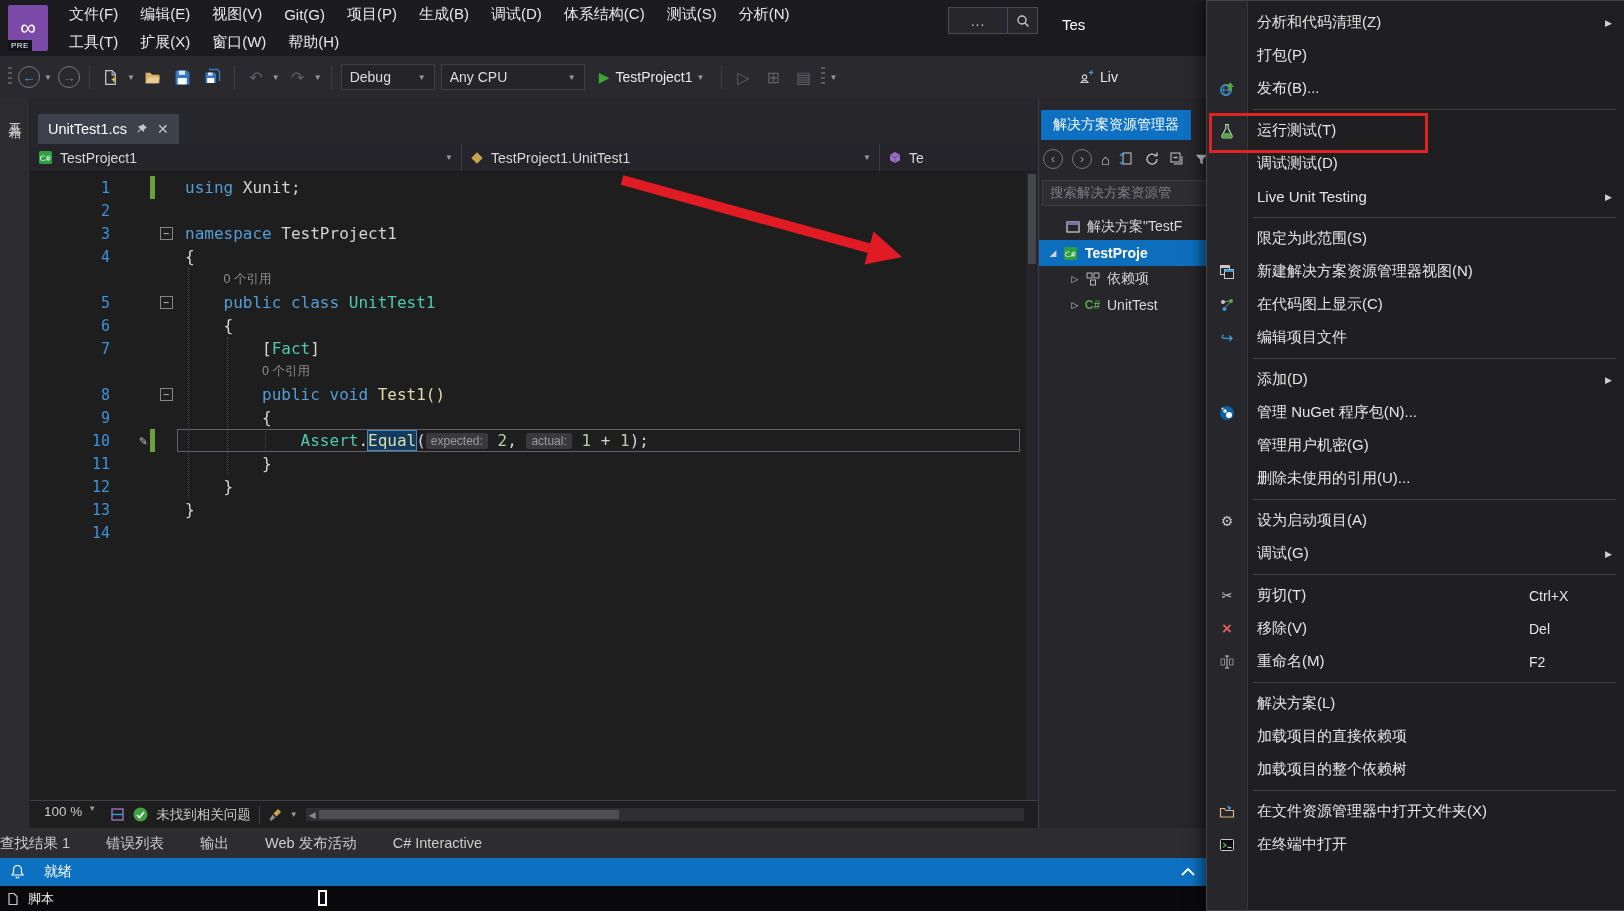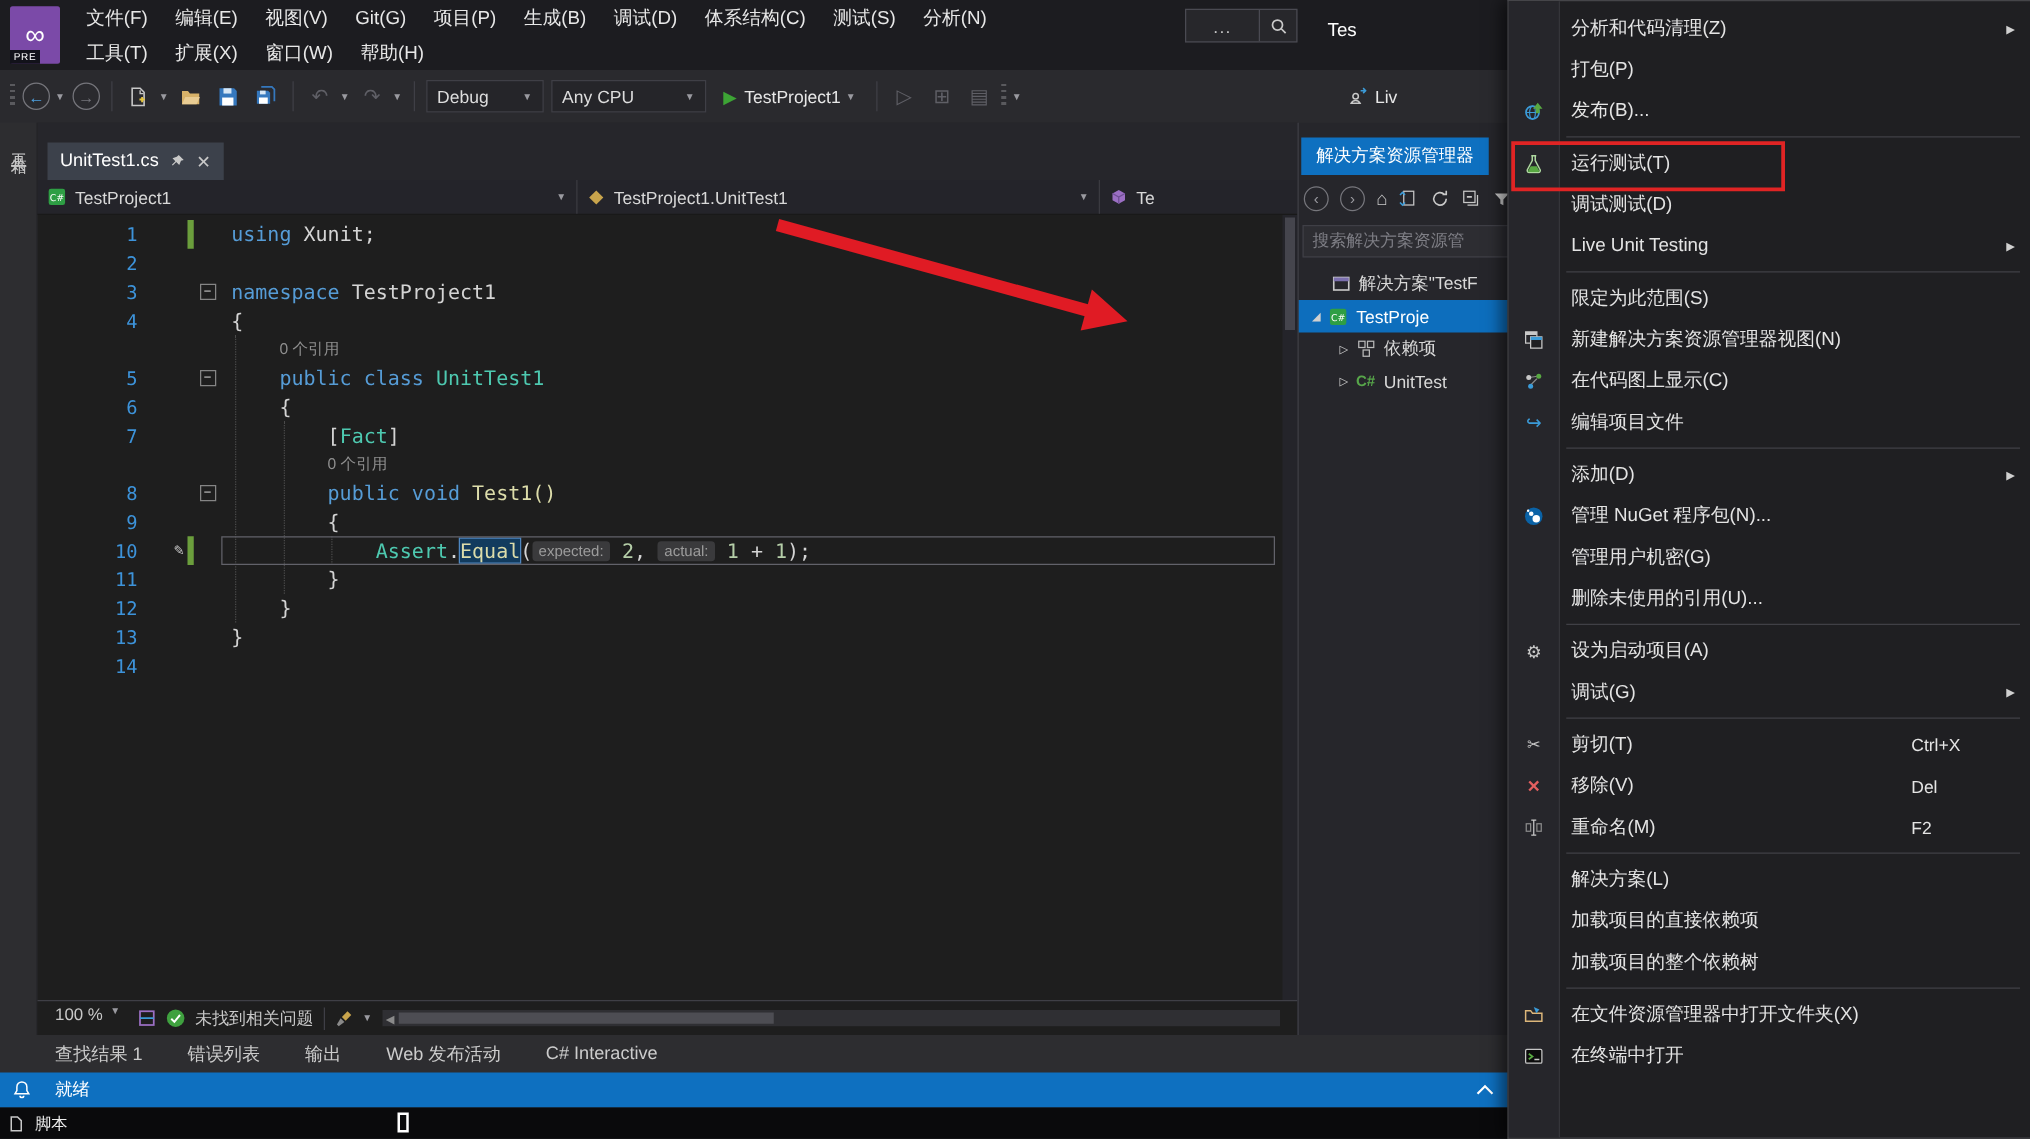--- a/index.html
+++ b/index.html
@@ -28,21 +28,21 @@
   .tb-handle{width:4px;height:20px;background:repeating-linear-gradient(#5A5A5E 0 2px,transparent 2px 5px)}
   .tb-sep{width:1px;height:24px;background:#3F3F46;margin:0 3px}
   .tb-ic{width:24px;height:24px;display:flex;align-items:center;justify-content:center;font-size:16px;color:#C8C8C8}
   .tb-ic.dis{color:#5F5F66}
   .circ{width:22px;height:22px;border-radius:50%;border:1px solid #76767C;display:flex;
     align-items:center;justify-content:center;font-size:13px}
   .caret{font-size:8px;color:#9A9AA0;margin-left:-2px}
   .combo{height:26px;border:1px solid #3F3F46;background:#252529;display:flex;align-items:center;
     padding:0 8px;font-size:14px;color:#DDDDDD;justify-content:space-between}
   .combo .caret{margin-left:10px}
-  #combo-debug{width:94px}#combo-platform{width:124px}
+  #combo-debug{width:94px}#combo-platform{width:144px}
   #start-btn{display:flex;align-items:center;gap:6px;padding:0 8px;font-size:14px}
   #start-btn .play{color:#3DA435;font-size:14px}
   #tb-right{position:absolute;left:1078px;display:flex;align-items:center;gap:6px;font-size:14px;color:#E8E8E8}
 
   
   #left-strip{position:absolute;left:0;top:98px;width:30px;height:730px;background:#2D2D30;border-right:1px solid #26262A}
   #left-strip .vtab{writing-mode:vertical-rl;font-size:13px;color:#C8C8C8;margin:14px auto 0 auto;letter-spacing:2px}
 
   
   #editor{position:absolute;left:30px;top:98px;width:1008px;height:730px;background:#1E1E1E}
@@ -91,25 +91,25 @@
   #se-header{position:absolute;left:2px;top:12px;height:30px;background:#0E70C0;color:#fff;
     display:flex;align-items:center;padding:0 12px;font-size:14px;white-space:nowrap}
   #se-toolbar{position:absolute;left:4px;top:46px;height:30px;display:flex;align-items:center;gap:9px;color:#9A9AA0}
   #se-search{position:absolute;left:3px;right:4px;top:82px;height:26px;background:#2D2D32;border:1px solid #3F3F46;
     display:flex;align-items:center;padding-left:7px;font-size:13.5px;color:#7E7E85;white-space:nowrap;overflow:hidden}
   #se-tree{position:absolute;left:0;right:0;top:116px}
   .se-row{display:flex;align-items:center;height:26px;font-size:14px;color:#D8D8D8;white-space:nowrap}
   .se-row.sel{background:#0D6EBD;color:#fff}
   .se-arrow{width:16px;font-size:9px;color:#D0D0D0;text-align:center}
   .se-ico{width:19px;display:inline-flex;justify-content:center;margin-right:5px}
-  .se-label.b{font-weight:normal}
+  .se-label.b{font-weight:bold}
 
   
   #bottom-tabs{position:absolute;left:0;top:828px;width:1624px;height:30px;background:#2D2D30;
-    display:flex;align-items:center;gap:36px;padding-left:44px;font-size:14.5px;color:#CCCCCC}
+    display:flex;align-items:center;gap:36px;font-size:14.5px;color:#CCCCCC}
   #status-bar{position:absolute;left:0;top:858px;width:1624px;height:28px;background:#0E70C0;color:#fff;
     font-size:14px;display:flex;align-items:center}
   #status-bar .ready{position:absolute;left:44px}
   #status-bar .bell{position:absolute;left:10px;top:6px}
   #status-bar .chev{position:absolute;left:1180px;top:9px}
   #script-bar{position:absolute;left:0;top:886px;width:1624px;height:25px;background:#0A0A0C;
     display:flex;align-items:center;font-size:13px;color:#EDEDED}
   #script-bar .sico{margin-left:6px}
   #script-bar .slabel{margin-left:8px}
   #script-bar .scaret{position:absolute;left:318px;top:4px;width:9px;height:16px;border:2px solid #fff}

